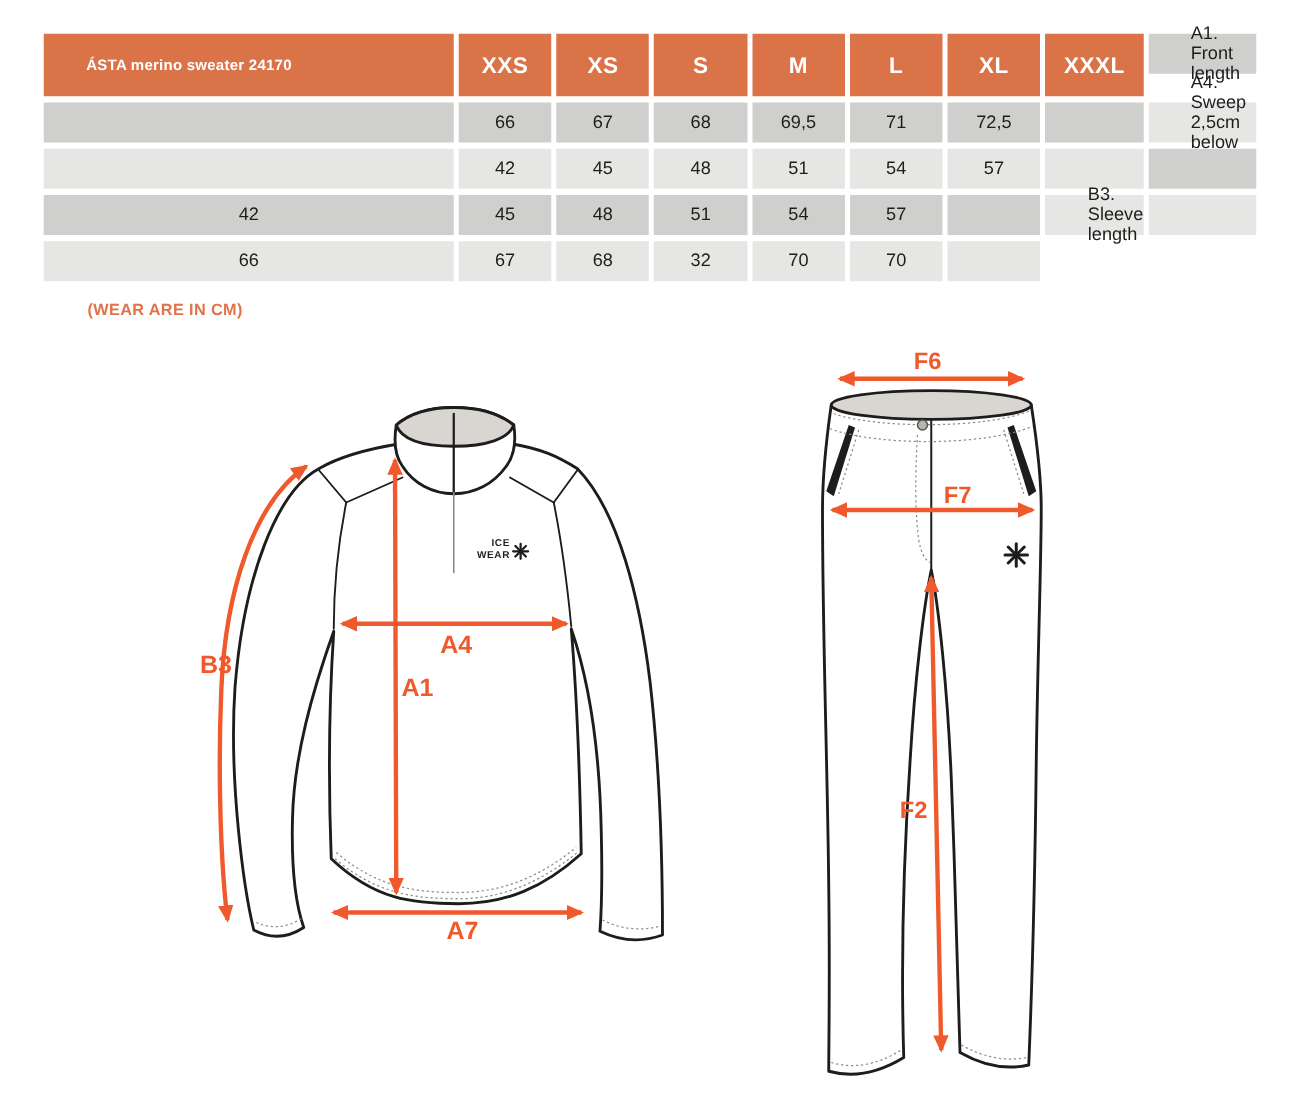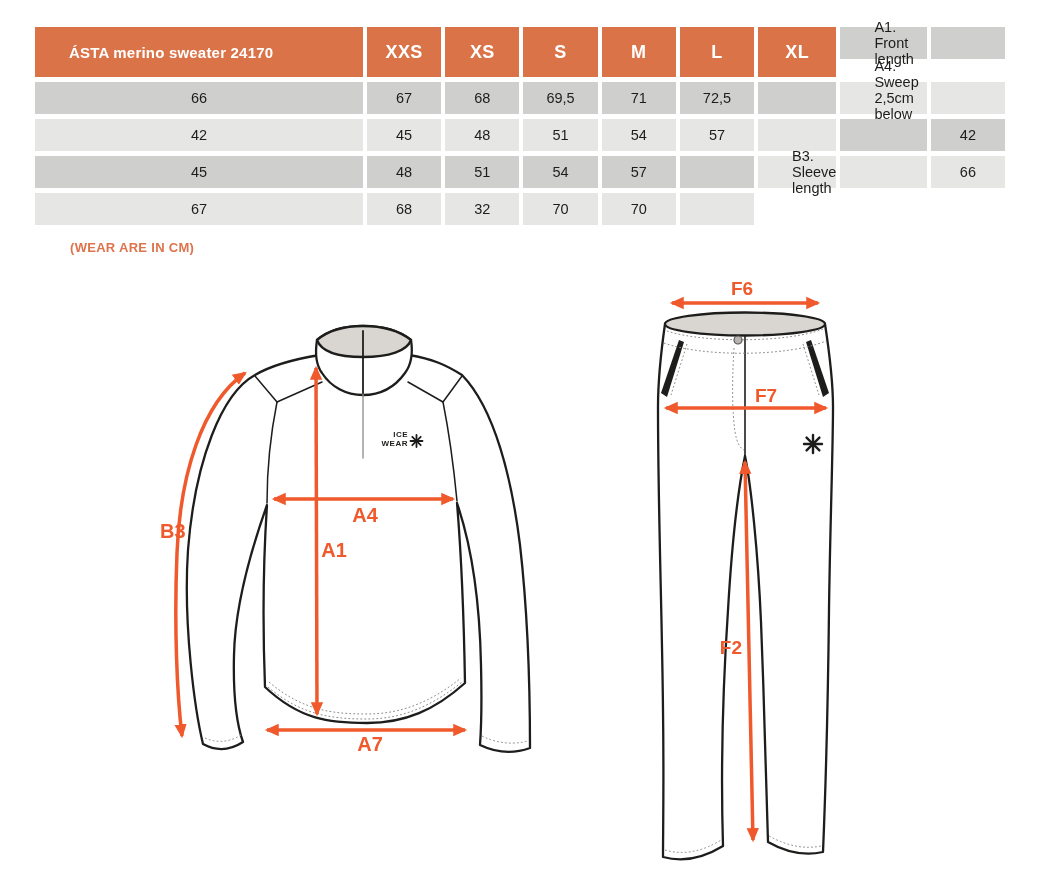--- a/index.html
+++ b/index.html
@@ -11,21 +11,21 @@
   .tbl{
     position:absolute;left:35px;top:27px;width:970px;
     display:grid;grid-template-columns:328px repeat(8,1fr);
     column-gap:4px;row-gap:5px;
   }
   .cell{display:flex;align-items:center;justify-content:center;
         font-size:14.5px;color:#1d1d1b;}
   .cell.lab{justify-content:flex-start;padding-left:34px;}
   .head{background:#DB7349;color:#ffffff;font-weight:bold;height:50px;
         font-size:18px;letter-spacing:.4px;}
-  .head.lab{font-size:15px;letter-spacing:.2px;}
+  .head.lab{font-size:12px;letter-spacing:.2px;}
   .r1{background:#CFCFCD;height:32px;}
   .r2{background:#E6E6E4;height:32px;}
   
   .note{position:absolute;left:70px;top:240px;color:#DE734C;
         font-weight:bold;font-size:13px;letter-spacing:.3px;}
   
   .svg-sweater{position:absolute;left:150px;top:295px;}
   .svg-pants{position:absolute;left:630px;top:280px;}
   svg text.mlabel{font-family:"Liberation Sans",sans-serif;font-weight:bold;fill:#F0592B;}
   svg text.logo{font-family:"Liberation Sans",sans-serif;font-weight:bold;fill:#1d1d1b;}
@@ -36,20 +36,21 @@
 <div class="canvas">
 
   <div class="tbl">
     <div class="cell head lab">ÁSTA merino sweater 24170</div>
     <div class="cell head">XXS</div>
     <div class="cell head">XS</div>
     <div class="cell head">S</div>
     <div class="cell head">M</div>
     <div class="cell head">L</div>
     <div class="cell head">XL</div>
+    <div class="cell head">XXXL</div>
 
     <div class="cell r1 lab">A1. Front length</div>
     <div class="cell r1"></div>
     <div class="cell r1">66</div>
     <div class="cell r1">67</div>
     <div class="cell r1">68</div>
     <div class="cell r1">69,5</div>
     <div class="cell r1">71</div>
     <div class="cell r1">72,5</div>
     <div class="cell r1"></div>

